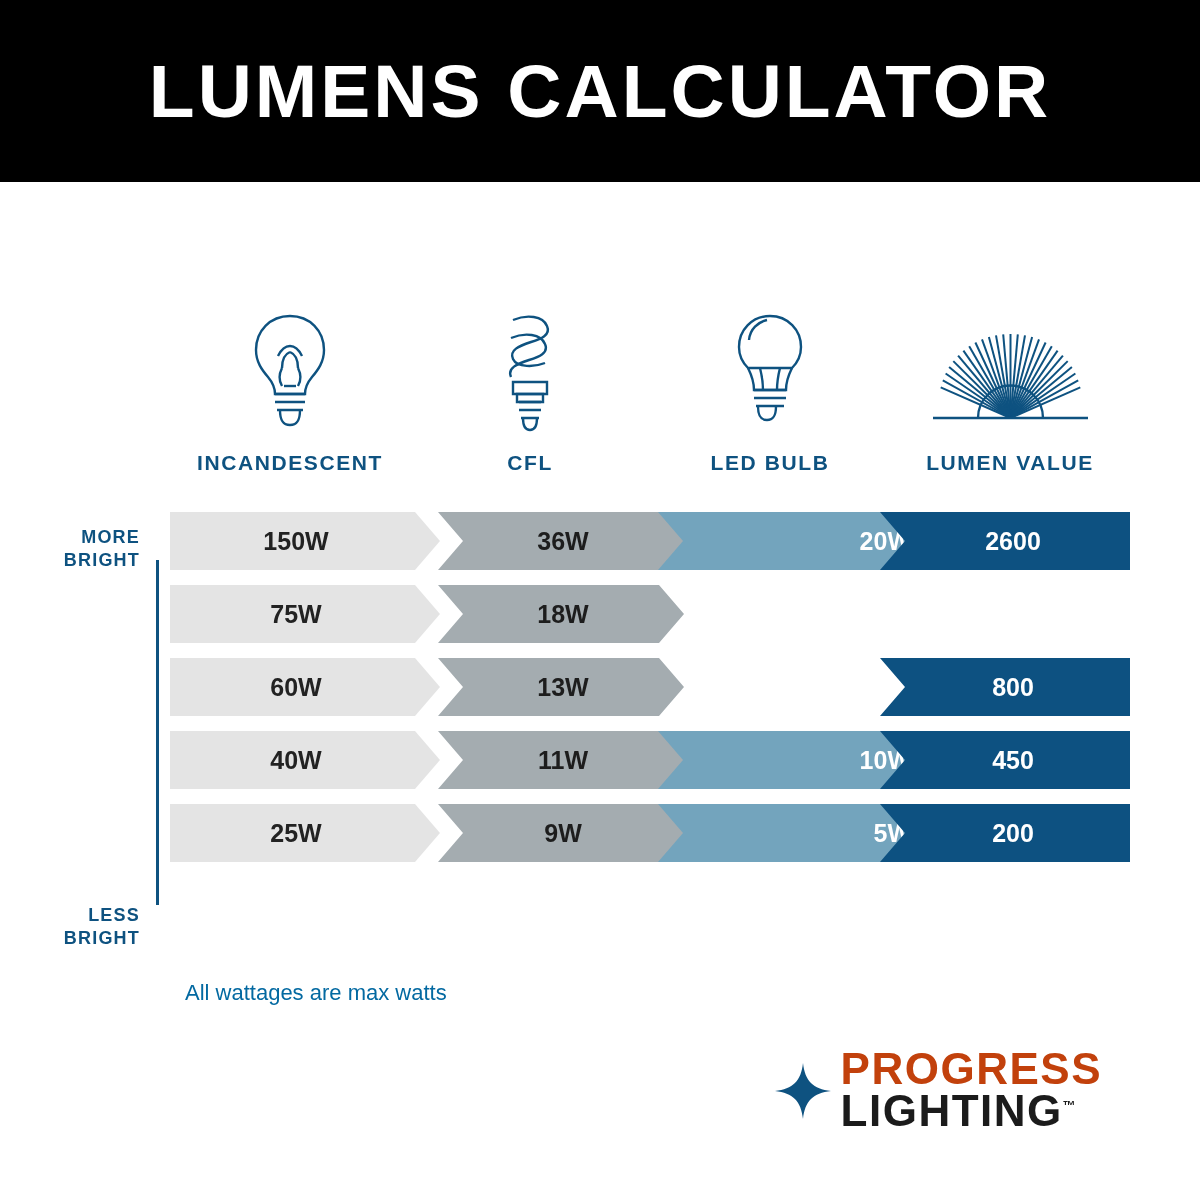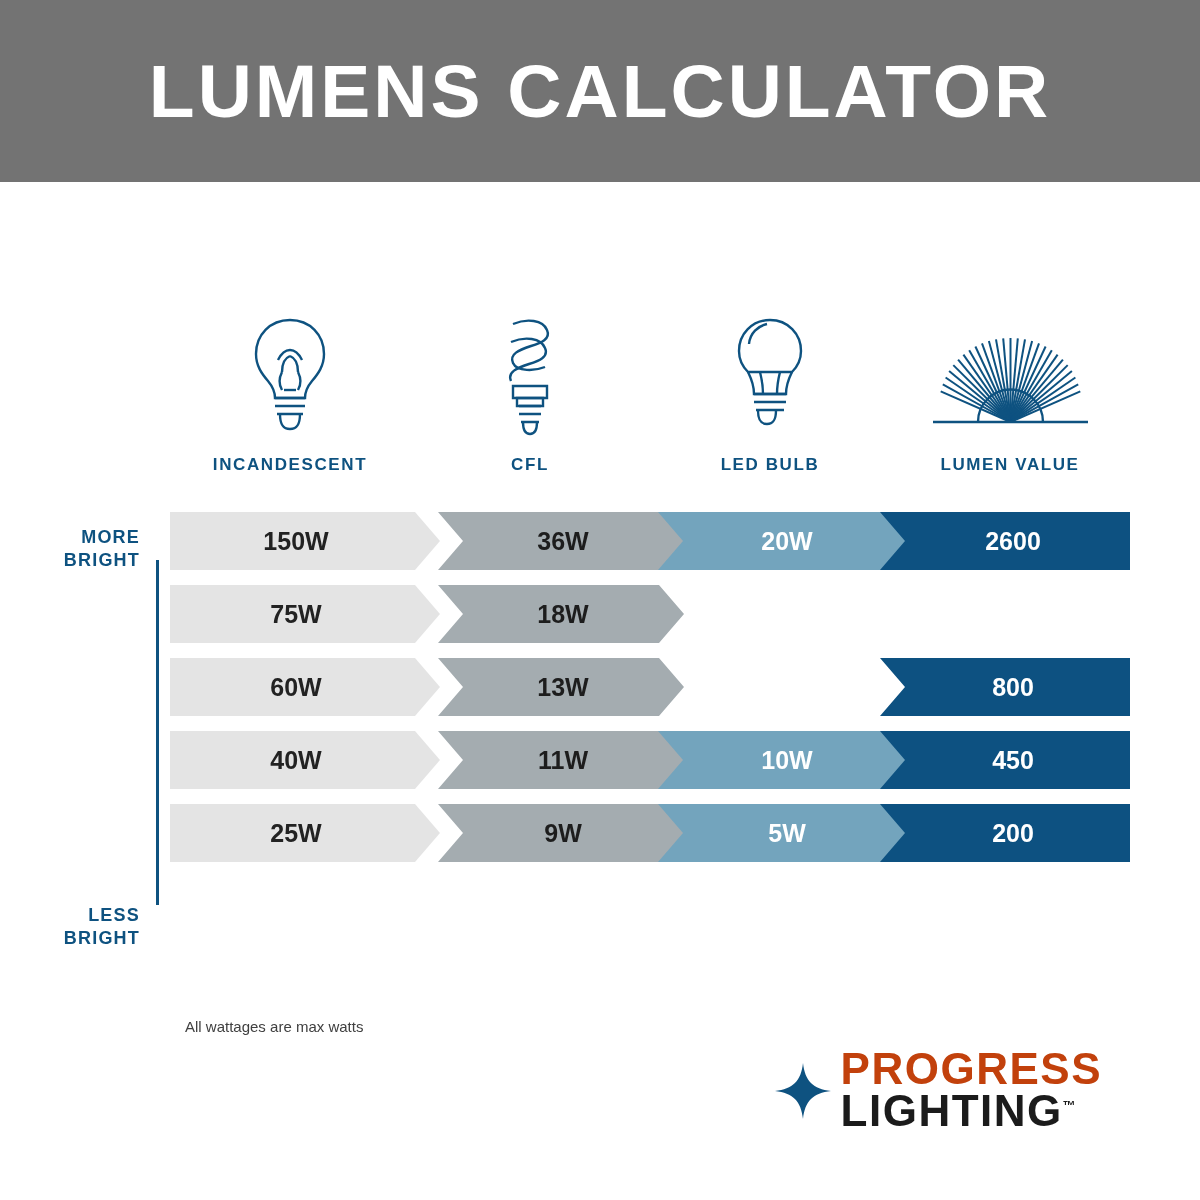--- a/index.html
+++ b/index.html
@@ -14,21 +14,21 @@
     overflow: hidden;
     position: relative;
   }
 
   
   .header-bar {
     position: absolute;
     left: 0; top: 0;
     width: 1200px;
     height: 182px;
-    background: #737373;
+    background: #000000;
     display: flex;
     align-items: center;
     justify-content: center;
   }
   .header-title {
     color: #ffffff;
     font-size: 75px;
     font-weight: bold;
     letter-spacing: 3px;
     line-height: 1;
@@ -52,21 +52,21 @@
     justify-content: flex-end;
   }
   .col-icon {
     height: 130px;
     display: flex;
     align-items: flex-end;
     justify-content: center;
   }
   .col-label {
     margin-top: 16px;
-    font-size: 17px;
+    font-size: 21px;
     font-weight: bold;
     letter-spacing: 1.6px;
     color: #0e5280;
     text-align: center;
   }
 
   
   .chart {
     position: absolute;
     left: 170px;
@@ -100,20 +100,21 @@
     left: 268px; width: 246px;
     background: #a4acb0;
     color: #1d1d1d;
     clip-path: polygon(0 0, 221px 0, 246px 50%, 221px 100%, 0 100%, 25px 50%);
   }
   .cell.c3 {
     left: 488px; width: 248px;
     background: #73a4bd;
     color: #ffffff;
     clip-path: polygon(0 0, 223px 0, 248px 50%, 223px 100%, 0 100%, 25px 50%);
+    justify-content: flex-end;
   }
   .cell.c4 {
     left: 710px; width: 250px;
     background: #0d5181;
     color: #ffffff;
     clip-path: polygon(0 0, 250px 0, 250px 100%, 0 100%, 25px 50%);
   }
   .cell.c4 span { left: 8px; }
   .cell.c3 span { left: 5px; }
   .cell.c2 span { left: 2px; }
@@ -146,23 +147,22 @@
     line-height: 1.3;
   }
   .scale-label.top { top: 14px; }
   .scale-label.bottom { top: 392px; }
 
   
   .footnote {
     position: absolute;
     left: 185px;
     top: 980px;
-    font-size: 15px;
-    color: #404040;
-    margin-top: 38px;
+    font-size: 22px;
+    color: #0369a1;
   }
 
   
   .logo {
     position: absolute;
     right: 98px;
     top: 1048px;
     display: flex;
     align-items: center;
   }

